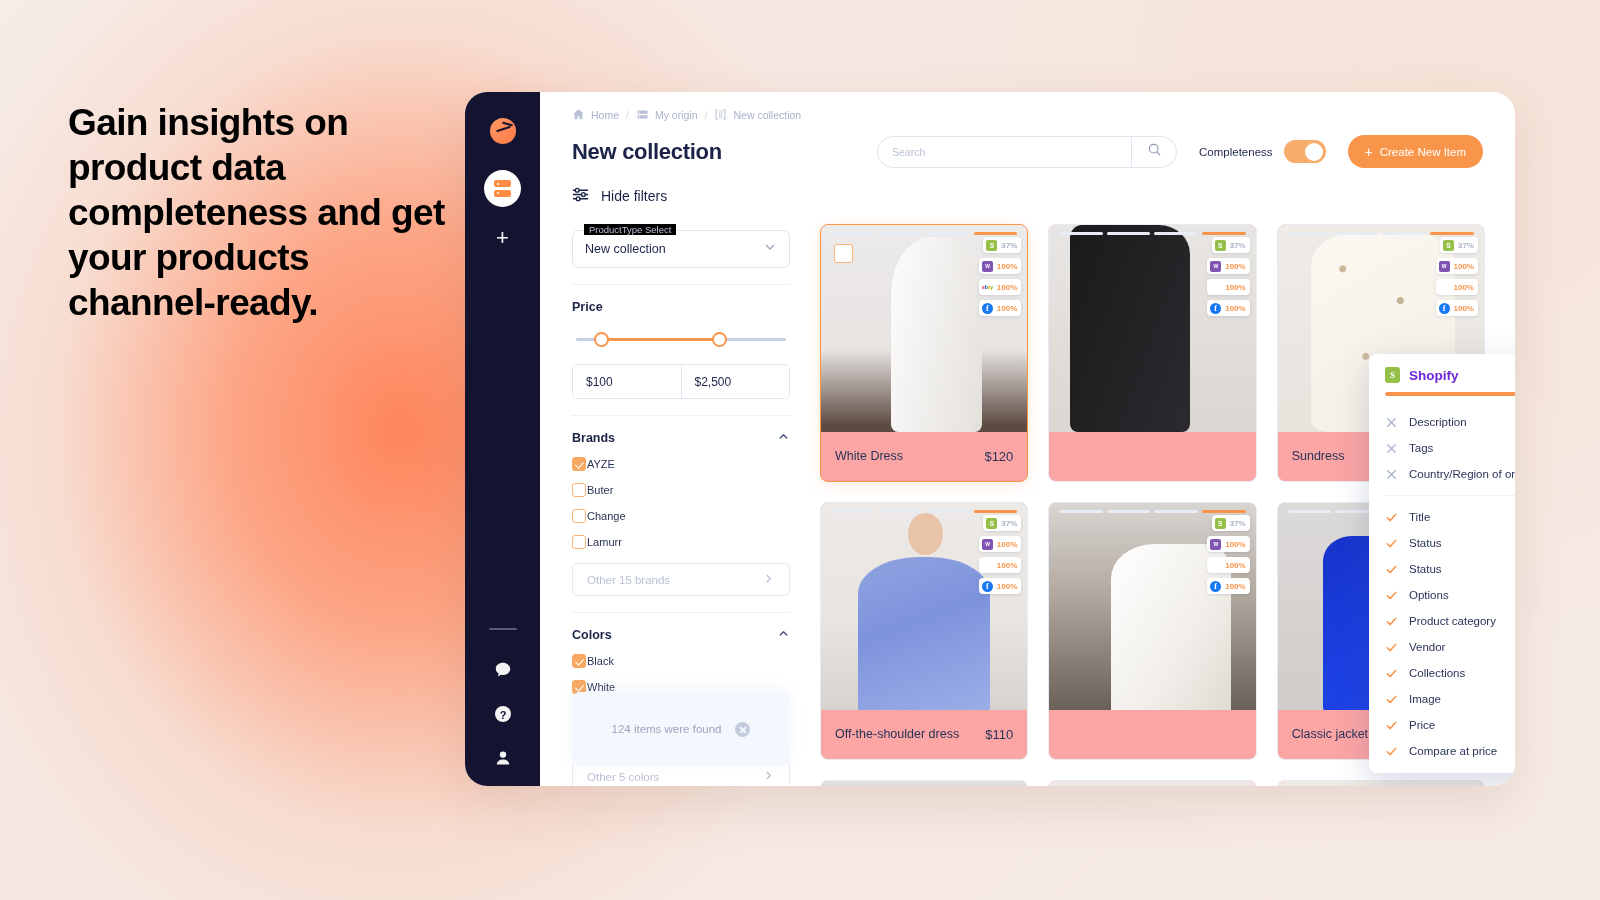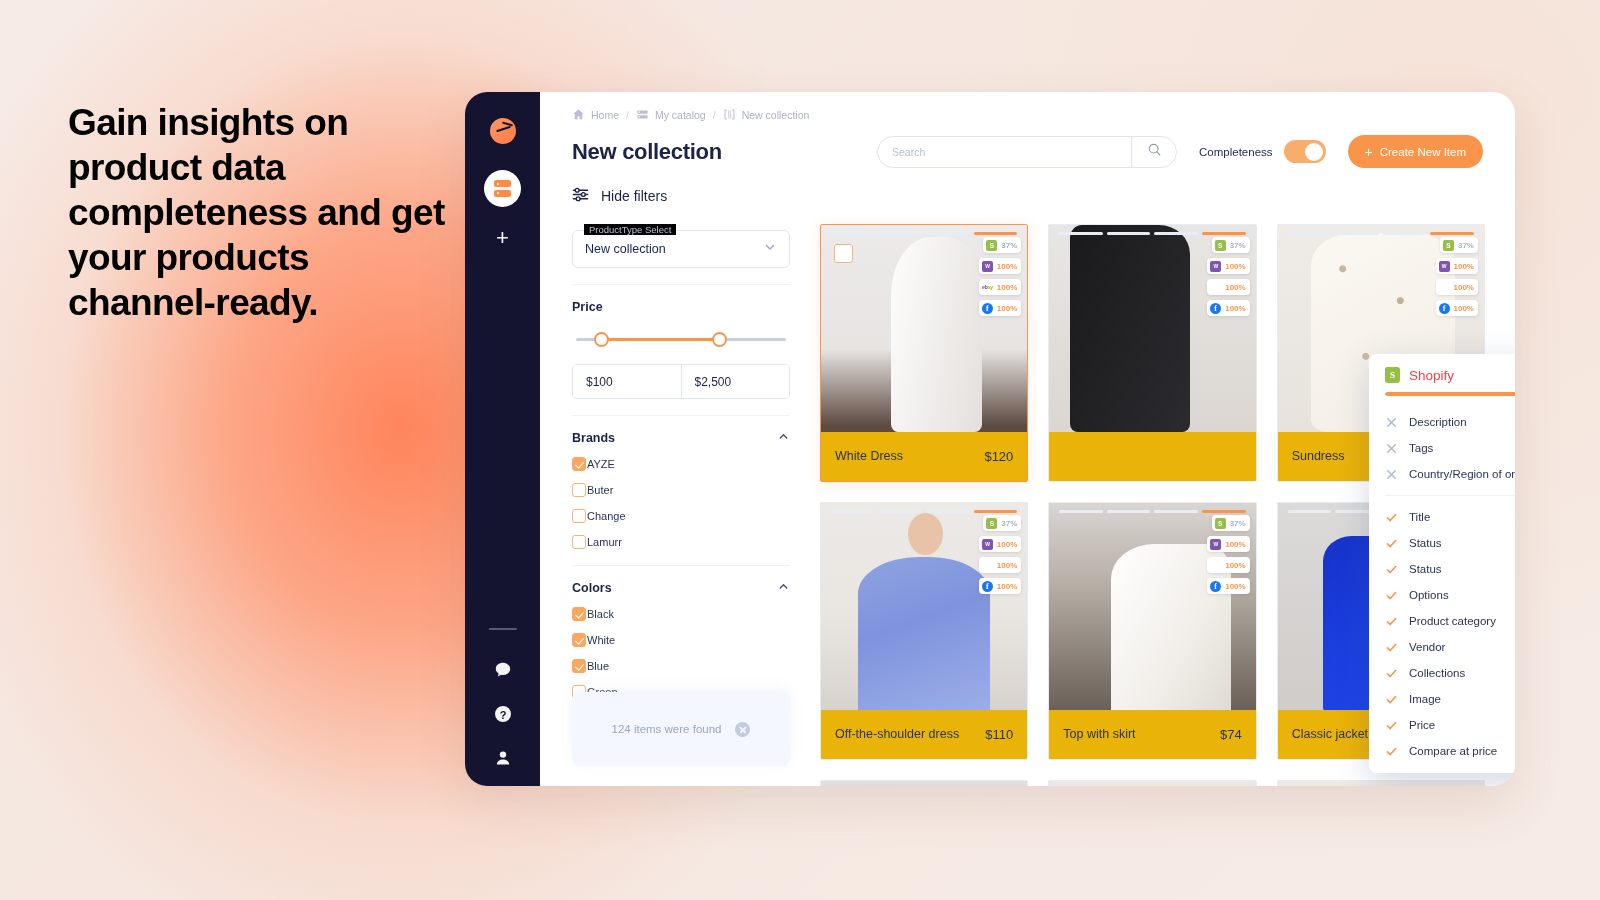--- a/index.html
+++ b/index.html
@@ -205,21 +205,21 @@
   }
   .foundbar .xbtn::before, .foundbar .xbtn::after{
     content:""; position:absolute; left:3.4px; top:7px; width:8px; height:1.5px; background:#f4f7fd;
   }
   .foundbar .xbtn::before{ transform:rotate(45deg);} .foundbar .xbtn::after{ transform:rotate(-45deg);}
 
   
   .gridwrap { flex:1; min-width:0; padding: 8px 30px 0 12px; overflow:hidden; position:relative;}
   .grid { display:grid; grid-template-columns: repeat(3, 1fr); gap: 20px; }
   .card {
-    border:1px solid #e6ebf4; border-radius:2px; overflow:hidden; background:#eab308;
+    border:1px solid #e6ebf4; border-radius:8px; overflow:hidden; background:#fca5a5;
     position:relative; cursor:pointer;
   }
   .card.sel { border:1.5px solid #f9954a; box-shadow:0 3px 14px rgba(240,150,90,.18); }
   .card .media { height: 207px; position:relative; overflow:hidden; }
   .progseg {
     position:absolute; top:7px; left:10px; right:10px; height:3px;
     display:flex; gap:4px; z-index:3;
   }
   .progseg i { flex:1; background:#e8ecf4; border-radius:2px; display:block;}
   .progseg i.fill { background:#f9954a; }
@@ -310,21 +310,21 @@
     background:#fff; border-radius:8px;
     box-shadow: 0 10px 34px rgba(40,60,110,.20);
     padding: 13px 0 9px 0; z-index: 40;
   }
   .popup .phead { display:flex; align-items:center; gap:9px; padding: 0 16px;}
   .popup .plogo {
     width:15px; height:16px; background:#95bf47; border-radius:2px 3px 3px 3px;
     display:flex; align-items:center; justify-content:center;
     color:#fff; font-size:9px; font-weight:700; font-family:"Liberation Serif", serif;
   }
-  .popup .pname { font-size:13.5px; font-weight:400; color:#ef4444; }
+  .popup .pname { font-size:13.5px; font-weight:700; color:#6d28d9; }
   .popup .pbar { margin: 9px 16px 0 16px; height:3.5px; background:#eef1f7; border-radius:2px; overflow:hidden;}
   .popup .pbar i { display:block; height:100%; background:#f9954a; border-radius:2px;}
   .plist { margin-top: 13px; }
   .pitem { display:flex; align-items:center; gap:11px; padding: 0 16px; height:26px; }
   .pitem .tx { font-size:11.5px; color:#2a3458; }
   .psep { height:1px; background:#eef1f7; margin: 8px 16px; }
   .ic-x, .ic-v { width:13px; height:13px; flex:0 0 13px; }
 </style>
 </head>
 <body>
@@ -387,21 +387,21 @@
         <span class="sep">/</span>
         <span class="crumb">
           <span>
             <svg viewBox="0 0 14 14" width="13" height="13">
               <rect x="1.5" y="2.6" width="11" height="3.6" rx="1" fill="#b7c0d4"></rect>
               <rect x="1.5" y="7.7" width="11" height="3.6" rx="1" fill="#b7c0d4"></rect>
               <circle cx="3.6" cy="4.4" r=".8" fill="#fff"></circle>
                 <circle cx="3.6" cy="9.5" r=".8" fill="#fff"></circle>
             </svg>
           </span>
-          <span>My catalog</span>
+          <span>My origin</span>
         </span>
         <span class="sep">/</span>
         <span class="crumb">
           <span>
             <svg viewBox="0 0 14 14" width="13" height="13">
               <path d="M4.2 2.2H2.2v9.6h2" stroke="#b7c0d4" stroke-width="1.1" fill="none"></path>
               <path d="M9.8 2.2h2v9.6h-2" stroke="#b7c0d4" stroke-width="1.1" fill="none"></path>
               <rect x="5.6" y="2.6" width="1.2" height="8.8" fill="#ccd3e2"></rect>
               <rect x="7.6" y="2.6" width="1.2" height="8.8" fill="#ccd3e2"></rect>
             </svg>
@@ -512,20 +512,28 @@
             <span class="ctext">Buter</span>
           </label>
           <label class="chk">
             <span class="box"></span>
             <span class="ctext">Change</span>
           </label>
           <label class="chk">
             <span class="box"></span>
             <span class="ctext">Lamurr</span>
           </label>
+          <div class="morebtn">
+            <span>Other 15 brands</span>
+            <span class="arr">
+              <svg viewBox="0 0 14 14" width="13" height="13">
+                  <path d="M5.5 3.5 9 7l-3.5 3.5" stroke="#b9c1d4" stroke-width="1.4" fill="none" stroke-linecap="round" stroke-linejoin="round"></path>
+                </svg>
+            </span>
+          </div>
         </div>
 
         <div class="fsection">
           <div class="fhead">
             <span>Colors</span>
             <span class="caret">
               <svg viewBox="0 0 14 14" width="13" height="13">
                   <path d="M3.5 8.5 7 5l3.5 3.5" stroke="#43507a" stroke-width="1.5" fill="none" stroke-linecap="round" stroke-linejoin="round"></path>
                 </svg>
             </span>
@@ -732,24 +740,20 @@
                 <div class="badge b-ebay">
                     <span class="bi"></span>
                     <span class="pct">100%</span>
                   </div>
                 <div class="badge b-fb">
                     <span class="bi">f</span>
                     <span class="pct">100%</span>
                   </div>
               </div>
             </div>
-            <div class="cardfoot">
-              <span class="nm">Top with skirt</span>
-              <span class="pr">$74</span>
-            </div>
           </div>
 
           <div class="card">
             <div class="media">
               <div class="ph ph6">
                   <span class="inner"></span>
                 </div>
               <div class="progseg">
                   <i></i>
                   <i></i>

